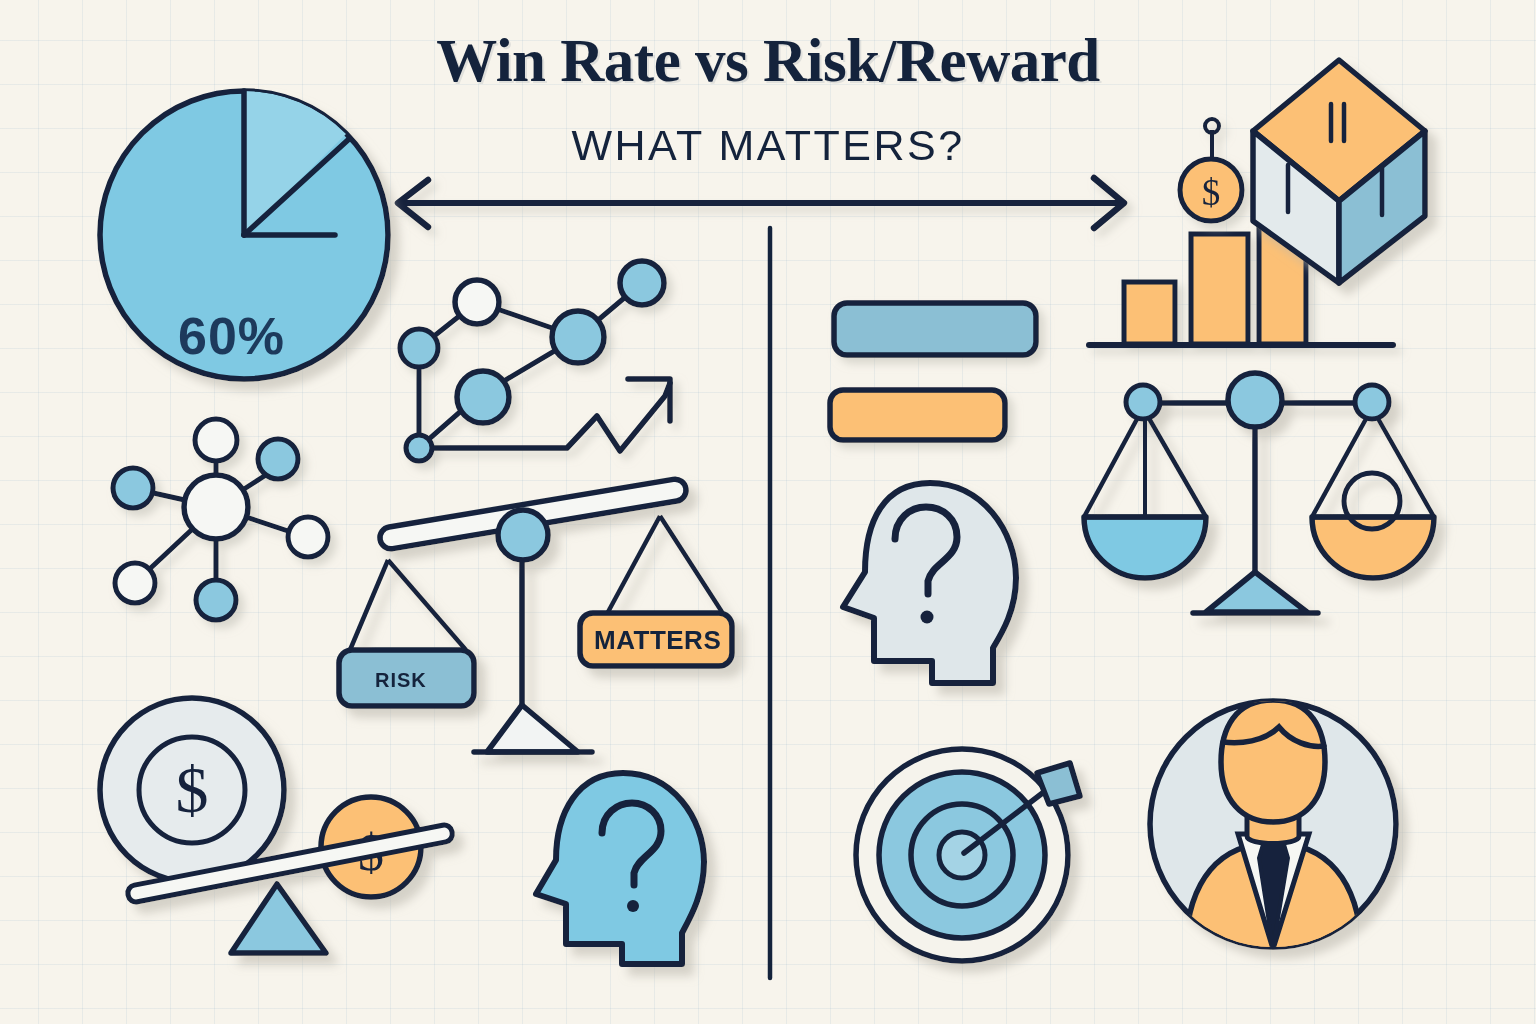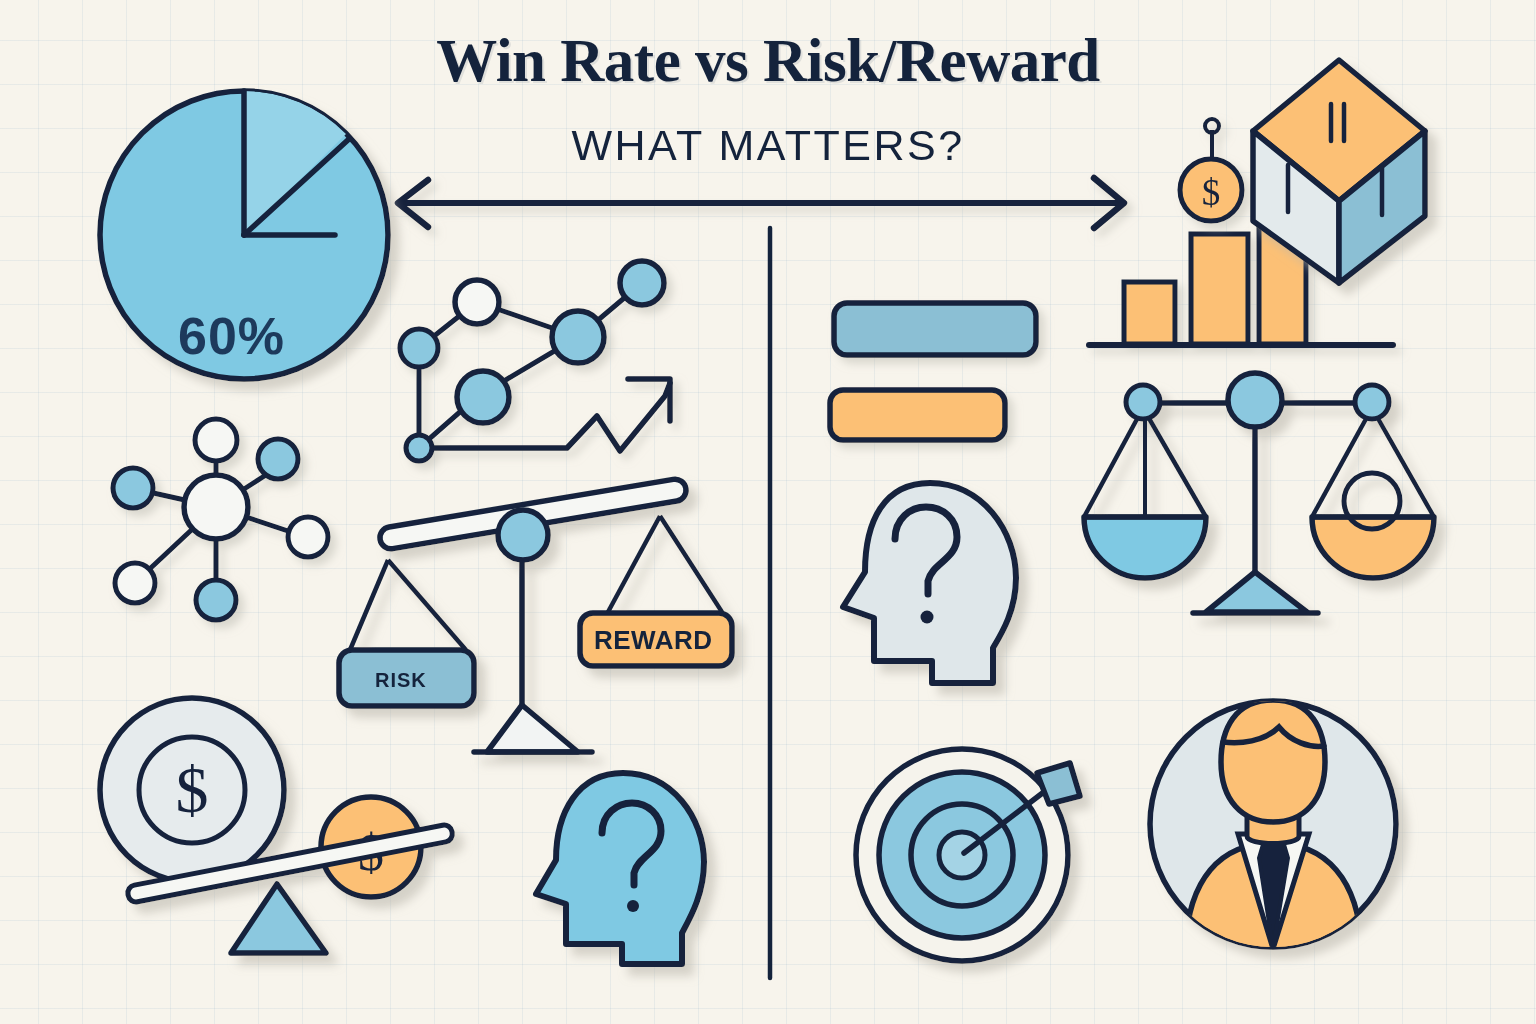--- a/index.html
+++ b/index.html
@@ -234,15 +234,15 @@
         <path d="M1223 742 C1240 744 1264 742 1279 727 C1291 742 1310 748 1324 746" fill="none" stroke="#14233c" stroke-width="5.5" stroke-linecap="round"></path>
       </g>
     </g>
   </svg>
 
   <div class="ttl" id="title-main">Win Rate vs Risk/Reward</div>
   <div class="ttl" id="title-sub">WHAT MATTERS?</div>
 
   <div class="lbl" id="pie-pct">60%</div>
   <div class="lbl" id="risk-lbl">RISK</div>
-  <div class="lbl" id="reward-lbl">REWARD</div>
+  <div class="lbl" id="reward-lbl">MATTERS</div>
 
 </div>
 
 </body></html>

